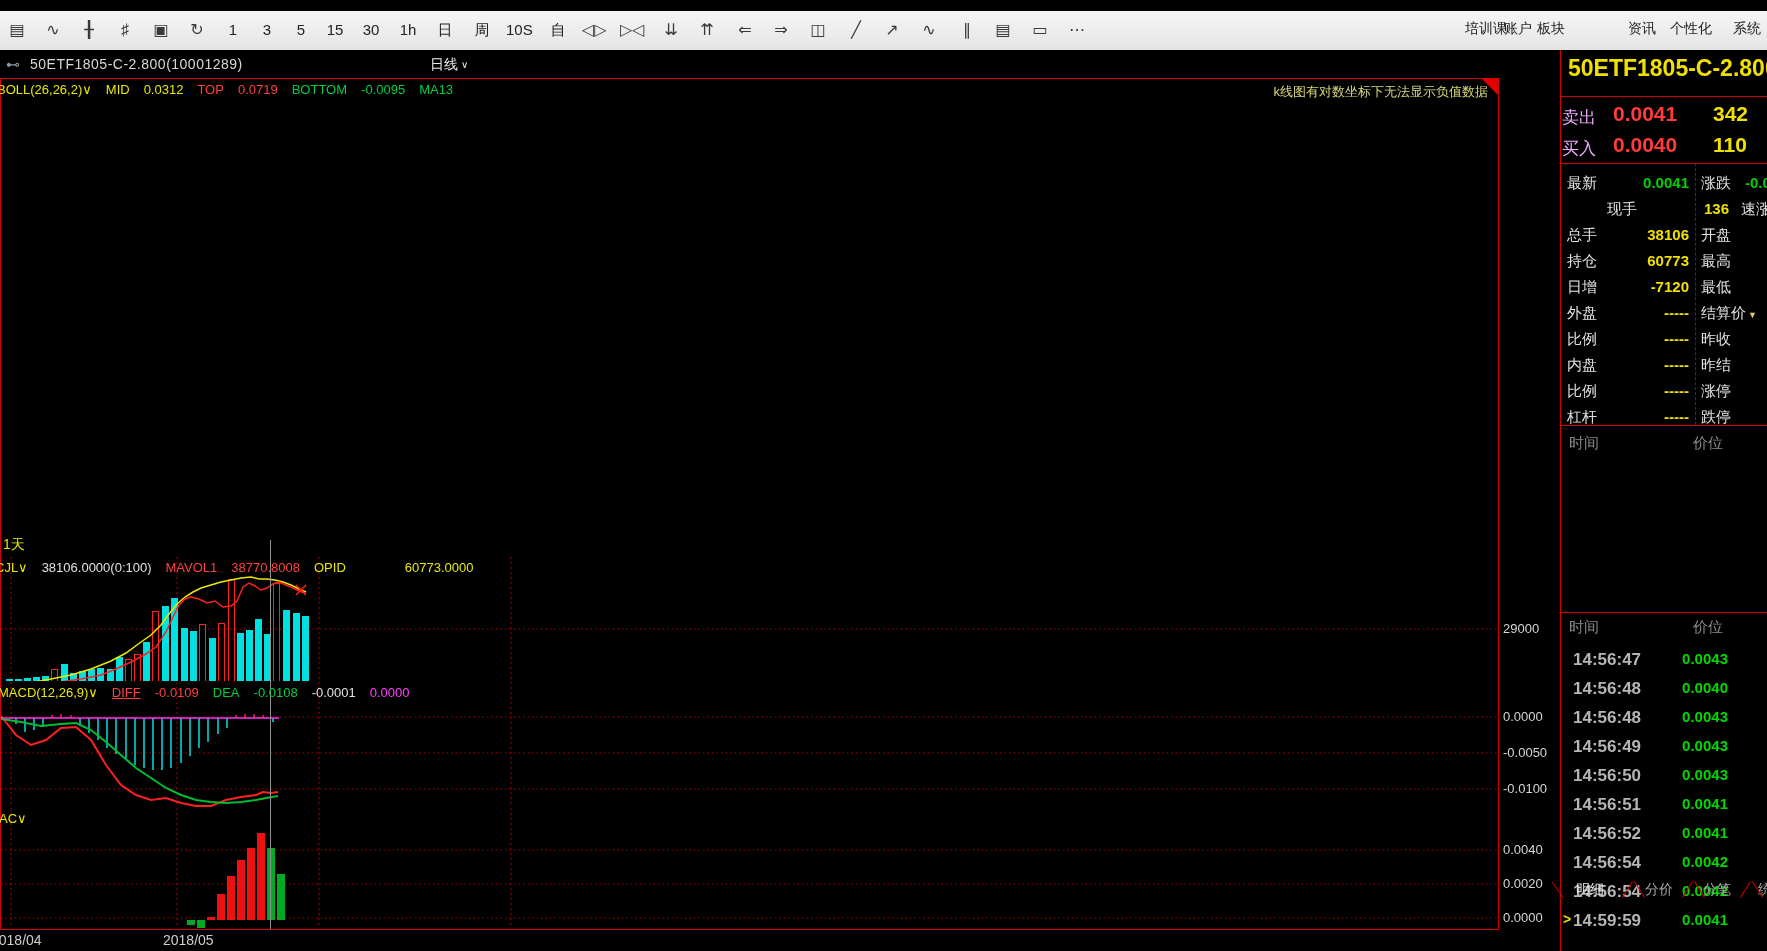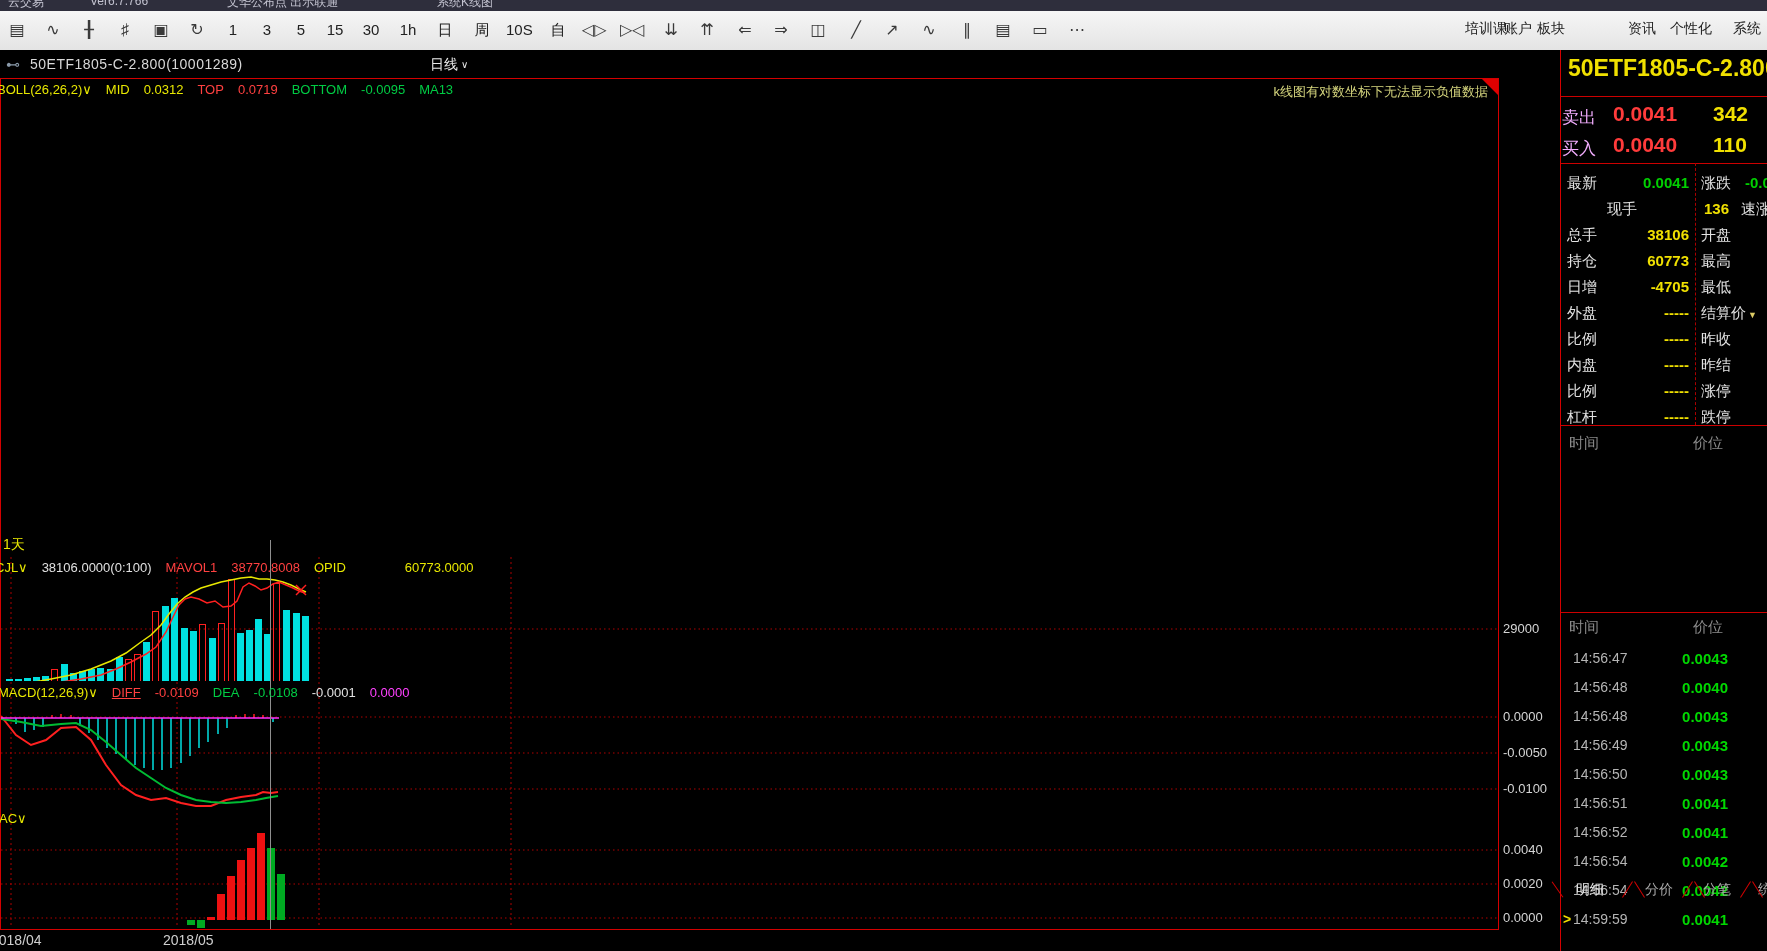--- a/index.html
+++ b/index.html
@@ -51,39 +51,33 @@
   .qrow .ll{position:absolute;left:6px;top:4px;color:#e2e2e2;font-size:15px;}
   .qrow .lv{position:absolute;left:60px;width:68px;top:4px;text-align:right;font-size:15px;font-weight:bold;color:#f0e000;}
   .qrow .lv.green{color:#00d000;}
   .qrow .rl{position:absolute;left:140px;top:4px;color:#e2e2e2;font-size:15px;white-space:nowrap;}
   .qrow .rv{position:absolute;left:184px;top:4px;color:#00d000;font-size:15px;font-weight:bold;white-space:nowrap;}
   #col-divider{position:absolute;left:134px;top:113px;height:262px;width:0;border-left:1px dashed #aa0000;}
   .thead{position:absolute;left:0;width:207px;height:20px;color:#8a8a8a;font-size:15px;}
   .thead .t1{position:absolute;left:8px;}
   .thead .t2{position:absolute;left:132px;}
   .tick{position:absolute;left:0;width:207px;height:29px;}
-  .tick .tm{position:absolute;left:12px;top:5px;color:#b5b5b5;font-size:14px;font-weight:normal;}
+  .tick .tm{position:absolute;left:12px;top:5px;color:#b5b5b5;font-size:17px;font-weight:bold;}
   .tick .pr{position:absolute;left:100px;width:67px;top:5px;text-align:right;color:#00d800;font-size:15px;font-weight:bold;}
   .tick .mark{position:absolute;left:2px;top:5px;color:#f0e000;font-size:14px;font-weight:bold;}
   .tab{position:absolute;top:881px;font-size:14px;color:#a8a8a8;white-space:nowrap;}
   .tab.active{color:#e8e8e8;}
   .tabsep{position:absolute;top:880px;width:1px;height:19px;background:#d40000;}
   .arrow-dn{display:inline-block;font-size:9px;color:#ddcc66;margin-left:2px;}
 </style>
 </head>
 <body>
 
 <div id="app">
 
-  <div id="top-strip" class="abs">
-      <span style="left: 8px;">云交易</span>
-      <span style="left: 90px;">Ver6.7.766</span>
-      <span style="left: 227px;">文华公布点 出示联通</span>
-      <span style="left: 437px;">系统K线图</span>
-    </div>
 
   <div id="toolbar" class="abs">
       <div class="tool" style="left: 6px;">▤</div>
       <div class="tool" style="left: 42px;">∿</div>
       <div class="tool" style="left: 78px;">╂</div>
       <div class="tool" style="left: 114px;">♯</div>
       <div class="tool" style="left: 150px;">▣</div>
       <div class="tool" style="left: 186px;">↻</div>
       <div class="tool txt" style="left: 222px;">1</div>
       <div class="tool txt" style="left: 256px;">3</div>
@@ -294,21 +288,21 @@
           <span class="lv">38106</span>
           <span class="rl">开盘</span>
         </div>
         <div class="qrow" style="top: 198px;">
           <span class="ll">持仓</span>
           <span class="lv">60773</span>
           <span class="rl">最高</span>
         </div>
         <div class="qrow" style="top: 224px;">
           <span class="ll">日增</span>
-          <span class="lv">-4705</span>
+          <span class="lv">-7120</span>
           <span class="rl">最低</span>
         </div>
         <div class="qrow" style="top: 250px;">
           <span class="ll">外盘</span>
           <span class="lv">-----</span>
           <span class="rl">结算价<span class="arrow-dn">▼</span></span>
         </div>
         <div class="qrow" style="top: 276px;">
           <span class="ll">比例</span>
           <span class="lv">-----</span>

